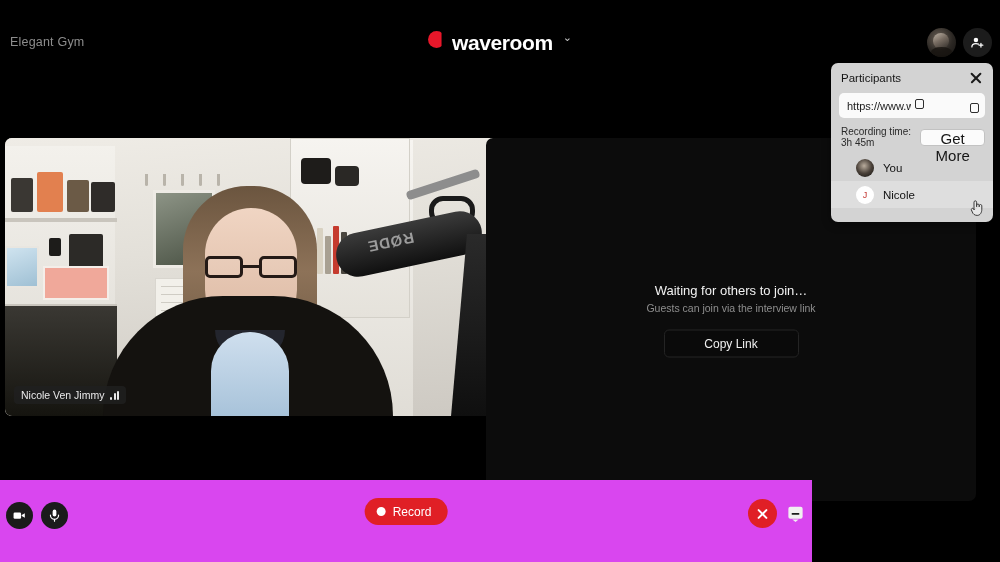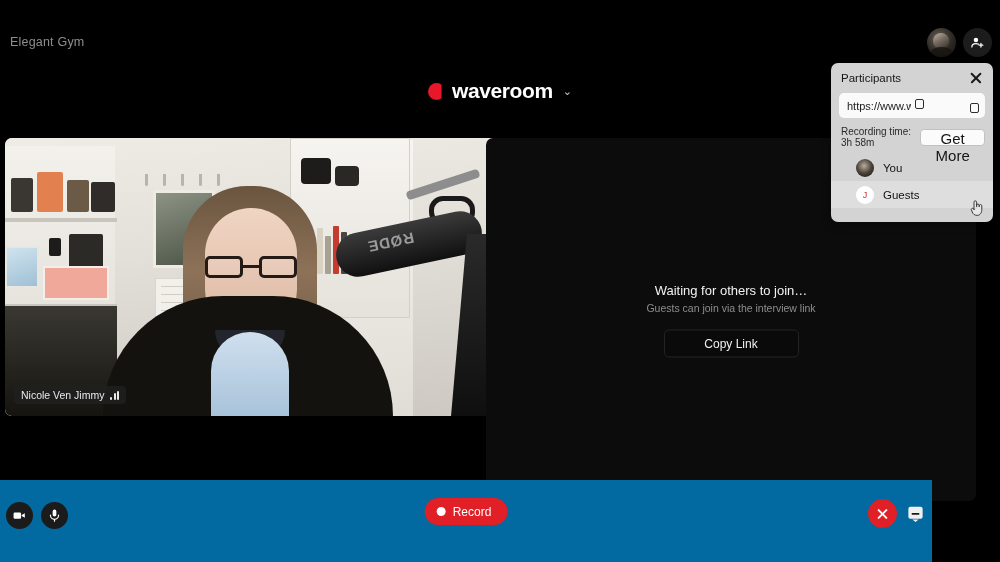--- a/index.html
+++ b/index.html
@@ -23,21 +23,21 @@
     padding-left: 20px;
   }
   .workspace-name {
     position: absolute; left: 10px; top: 35px;
     font-size: 12.5px; color: #8d8d8d;
     letter-spacing: .2px;
   }
   .brand {
     position: absolute; left: 50%; top: 31px;
     transform: translateX(-50%);
-    display: flex; align-items: center; gap: 7px; margin-top: 48px;
+    display: flex; align-items: flex-start; gap: 7px;
   }
   .brand-mark {
     width: 17px; height: 17px; border-radius: 50%;
     background: #e8172a;
     position: relative; flex: none;
   }
   .brand-mark::after {
     content: ""; position: absolute;
     right: -1px; top: 1px;
     width: 10px; height: 15px;
@@ -335,22 +335,22 @@
 
   
   .cursor {
     position:absolute; left:969px; top:198px;
     width:18px; height:20px; pointer-events:none;
     color:#6e6e6e; font-size:15px;
   }
 
   
   .bottombar {
-    position:absolute; left:0; bottom:0; width:932px; height:82px;
-    background:#0369a1;
+    position:absolute; left:0; bottom:0; width:812px; height:82px;
+    background:#d946ef;
   }
   .bb-left { position:absolute; left:6px; top:22px; display:flex; gap:8px; }
   .bb-right { position:absolute; right:6px; top:19px; display:flex; align-items:center; gap:8px; }
   .circle-btn {
     width:27px; height:27px; border-radius:50%;
     background:#1b1b1b; border:none; cursor:pointer;
     display:flex; align-items:center; justify-content:center;
   }
   .record-btn {
     position:absolute; left:50%; top:18px; transform:translateX(-50%);
@@ -501,32 +501,32 @@
 
     <div class="panel-link">
       <span>https://www.waveroom.cc</span>
       <span class="copy-icon">
           <i></i>
           <i></i>
         </span>
     </div>
 
     <div class="panel-rec">
-      <div class="panel-rec-text">Recording time: 3h 58m</div>
+      <div class="panel-rec-text">Recording time: 3h 45m</div>
       <button class="get-more">Get More</button>
     </div>
 
     <div class="plist">
       <div class="prow">
         <span class="pav photo"></span>
         <span class="pname">You</span>
       </div>
       <div class="prow hover">
         <span class="pav initial">J</span>
-        <span class="pname">Guests</span>
+        <span class="pname">Nicole</span>
       </div>
     </div>
   </div>
 
   <div class="cursor">
     <svg width="18" height="20" viewBox="0 0 18 20">
       <path d="M5 12V4.2c0-.8.6-1.4 1.3-1.4S7.6 3.4 7.6 4.2v4.6M7.6 8.6V7.3c0-.7.6-1.3 1.3-1.3s1.3.6 1.3 1.3v1.5M10.2 8.8V7.8c0-.7.6-1.3 1.3-1.3s1.3.6 1.3 1.3v3.4c0 3.6-1.7 6.2-4.6 6.2-2.6 0-4.2-1.4-4.9-3.4L2.4 12c-.3-.8.2-1.5.9-1.7.6-.2 1.2.1 1.5.7l.5 1" fill="#e6e6e6" stroke="#3a3a3a" stroke-width="1"></path>
     </svg>
   </div>
 

